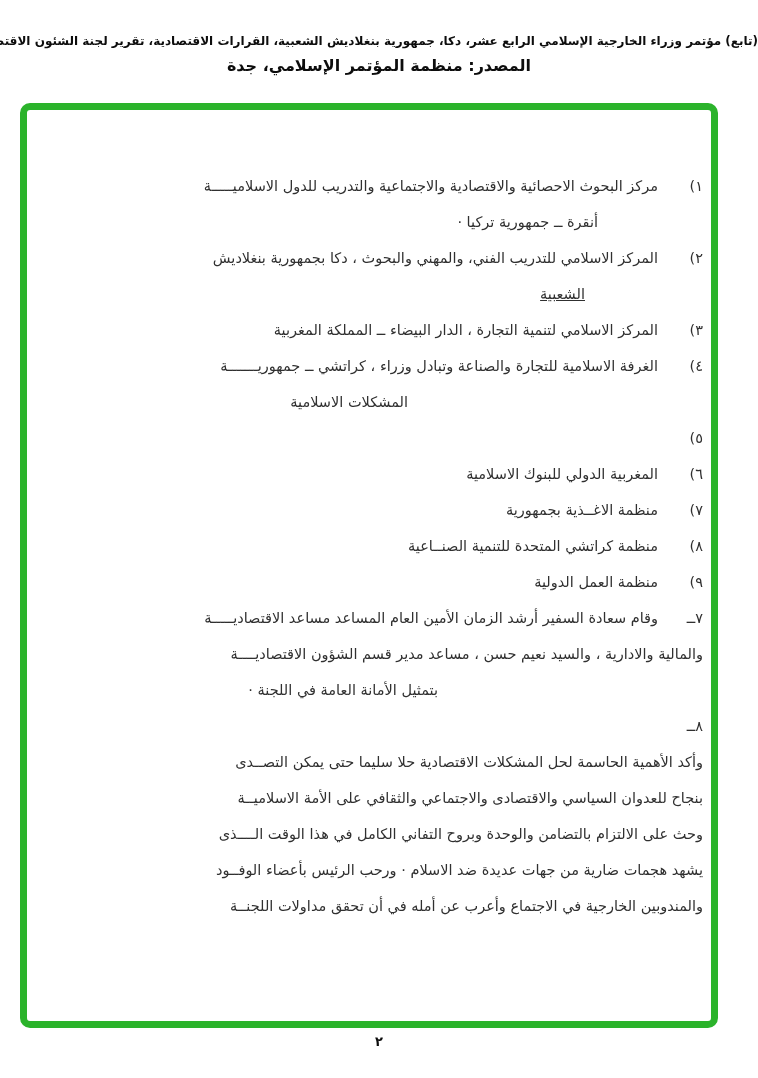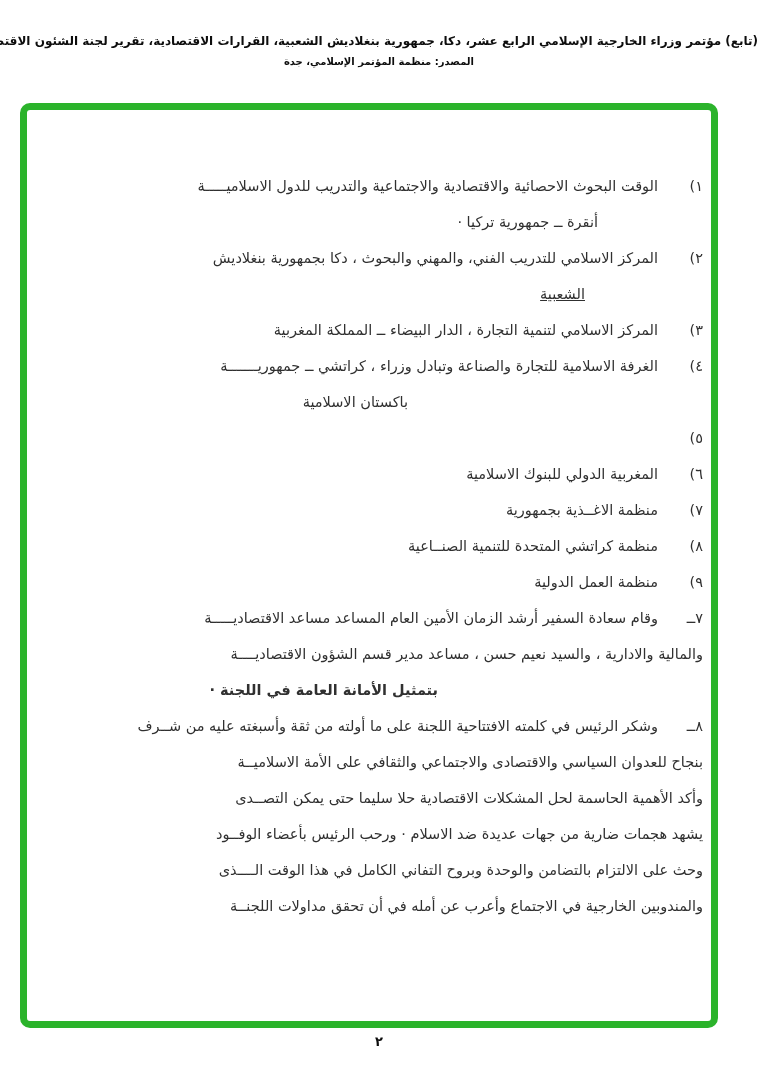--- a/index.html
+++ b/index.html
@@ -10,63 +10,63 @@
   }
   
   .doc-header{
     position:absolute;top:34px;left:0;right:0;
     text-align:center;direction:rtl;color:#0d0d0d;
   }
   .doc-header .l1{
     font-size:12px;font-weight:700;white-space:nowrap;letter-spacing:0;
   }
   .doc-header .l2{
-    font-size:10px;font-weight:700;margin-top:8px;
+    font-size:16px;font-weight:700;margin-top:8px;
   }
   
   .scan-frame{
     position:absolute;left:20px;top:103px;width:698px;height:925px;
     box-sizing:border-box;border:7px solid #2bb32b;border-radius:10px;
     background:#ffffff;
   }
   
   .scan-content{
     position:absolute;top:58px;right:8px;left:18px;
     direction:rtl;color:#303030;font-size:14.5px;
   }
   .row{
     height:36px;line-height:36px;white-space:nowrap;
     display:flex;align-items:center;
   }
   .row .num{flex:none;width:45px;}
   .row .txt{flex:none;}
   .ind-105{padding-right:105px;}
   .ind-118{padding-right:118px;text-decoration:underline;}
-  .ind-265{padding-right:265px;font-weight:bold;}
+  .ind-265{padding-right:265px;}
   .ind-295{padding-right:295px;}
   
   .page-number{
     position:absolute;top:1034px;left:0;right:0;
     text-align:center;font-size:13px;font-weight:700;color:#0d0d0d;
   }
 </style>
 </head>
 <body>
 
 <div class="doc-header">
   <div class="l1">(تابع) مؤتمر وزراء الخارجية الإسلامي الرابع عشر، دكا، جمهورية بنغلاديش الشعبية، القرارات الاقتصادية، تقرير لجنة الشئون الاقتصادية</div>
   <div class="l2">المصدر: منظمة المؤتمر الإسلامي، جدة</div>
 </div>
 
 <div class="scan-frame">
   <div class="scan-content">
 
     <div class="row">
       <span class="num">١)</span>
-      <span class="txt">الوقت البحوث الاحصائية والاقتصادية والاجتماعية والتدريب للدول  الاسلاميـــــة</span>
+      <span class="txt">مركز البحوث الاحصائية والاقتصادية والاجتماعية والتدريب للدول  الاسلاميـــــة</span>
     </div>
     <div class="row ind-105">
       <span class="txt">أنقرة ــ جمهورية تركيا ·</span>
     </div>
 
     <div class="row">
       <span class="num">٢)</span>
       <span class="txt">المركز الاسلامي للتدريب الفني،  والمهني والبحوث ، دكا بجمهورية بنغلاديش</span>
     </div>
     <div class="row ind-118">
@@ -76,21 +76,21 @@
     <div class="row">
       <span class="num">٣)</span>
       <span class="txt">المركز الاسلامي لتنمية التجارة ، الدار البيضاء ــ المملكة المغربية</span>
     </div>
 
     <div class="row">
       <span class="num">٤)</span>
       <span class="txt">الغرفة الاسلامية للتجارة والصناعة وتبادل وزراء ، كراتشي ــ جمهوريـــــــة</span>
     </div>
     <div class="row ind-295">
-      <span class="txt">باكستان الاسلامية</span>
+      <span class="txt">المشكلات الاسلامية</span>
     </div>
 
     <div class="row">
       <span class="num">٥)</span>
     </div>
 
     <div class="row">
       <span class="num">٦)</span>
       <span class="txt">المغربية الدولي للبنوك الاسلامية</span>
     </div>
@@ -116,33 +116,32 @@
     </div>
     <div class="row">
       <span class="txt">والمالية والادارية ، والسيد نعيم حسن ، مساعد مدير قسم الشؤون الاقتصاديــــة</span>
     </div>
     <div class="row ind-265">
       <span class="txt">بتمثيل الأمانة العامة في اللجنة ·</span>
     </div>
 
     <div class="row">
       <span class="num">٨ــ</span>
-      <span class="txt">وشكر الرئيس في كلمته الافتتاحية اللجنة على ما أولته من ثقة وأسبغته عليه من شــرف</span>
+    </div>
+    <div class="row">
+      <span class="txt">وأكد  الأهمية الحاسمة لحل المشكلات الاقتصادية حلا سليما حتى يمكن التصــدى</span>
     </div>
     <div class="row">
       <span class="txt">بنجاح للعدوان السياسي  والاقتصادى والاجتماعي والثقافي على الأمة الاسلاميــة</span>
     </div>
     <div class="row">
-      <span class="txt">وأكد  الأهمية الحاسمة لحل المشكلات الاقتصادية حلا سليما حتى يمكن التصــدى</span>
+      <span class="txt">وحث على الالتزام بالتضامن والوحدة  وبروح التفاني الكامل في هذا الوقت الــــذى</span>
     </div>
     <div class="row">
       <span class="txt">يشهد هجمات ضارية من جهات عديدة  ضد الاسلام · ورحب الرئيس بأعضاء الوفــود</span>
-    </div>
-    <div class="row">
-      <span class="txt">وحث على الالتزام بالتضامن والوحدة  وبروح التفاني الكامل في هذا الوقت الــــذى</span>
     </div>
     <div class="row">
       <span class="txt">والمندوبين الخارجية في الاجتماع  وأعرب عن أمله في أن  تحقق  مداولات اللجنــة</span>
     </div>
 
   </div>
 </div>
 
 <div class="page-number">٢</div>
 

